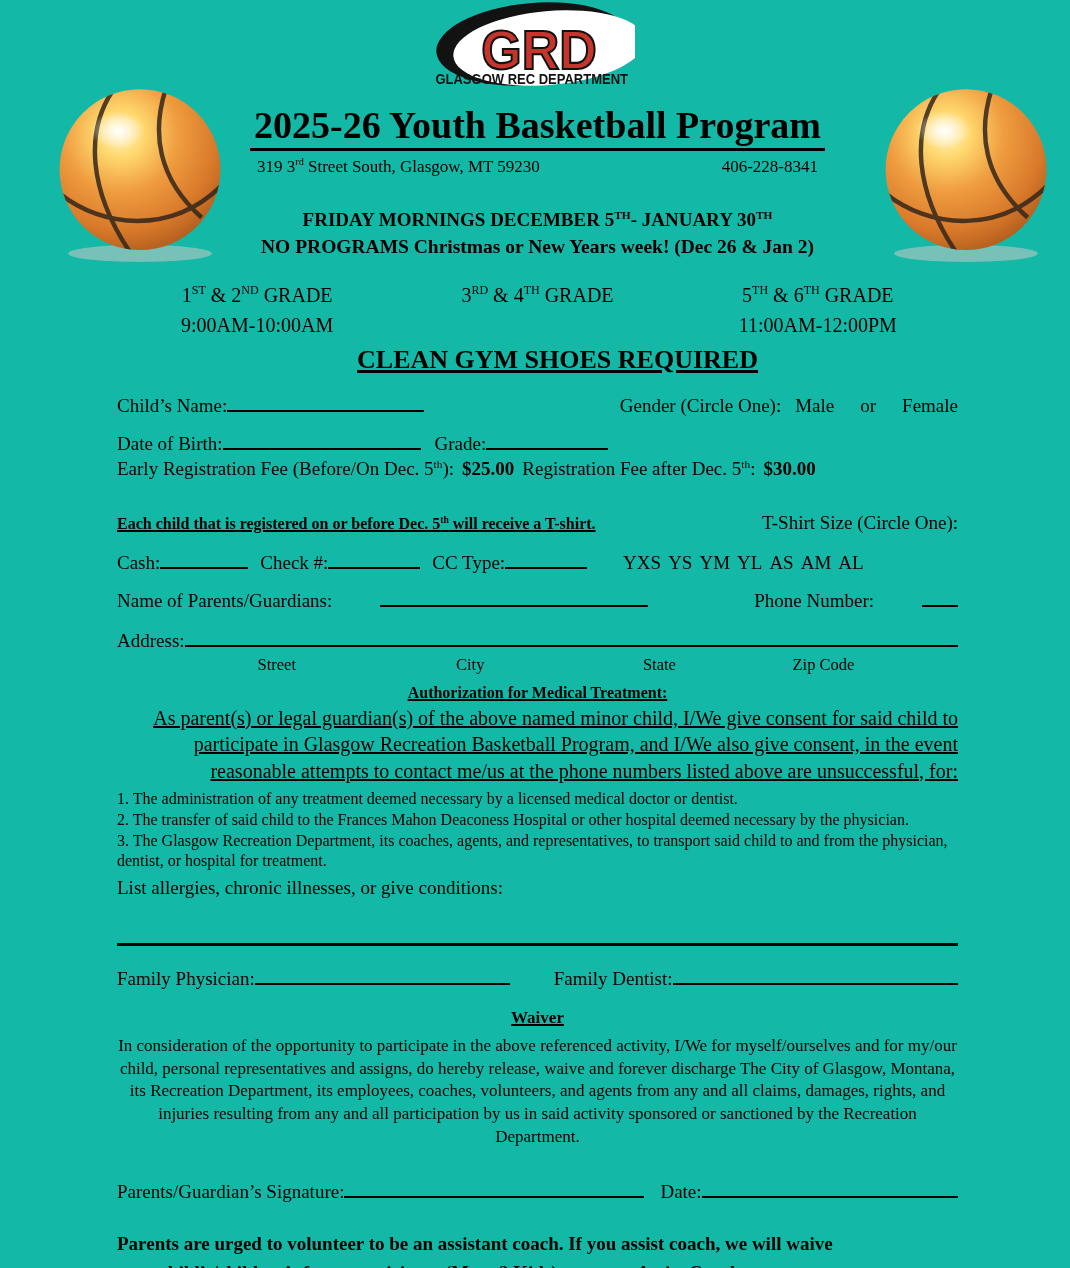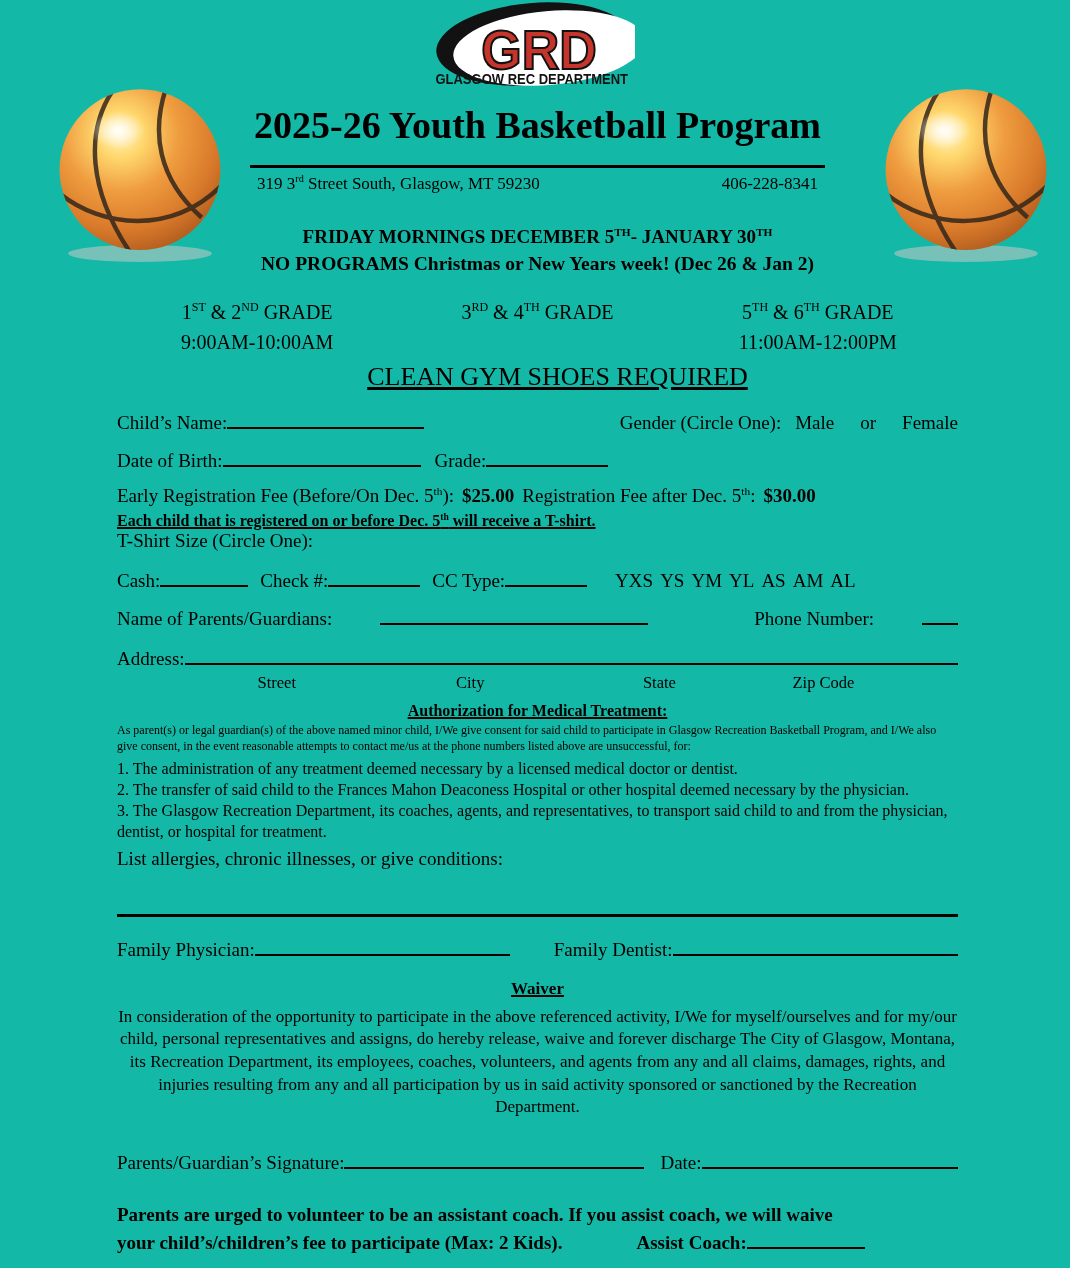--- a/index.html
+++ b/index.html
@@ -14,52 +14,52 @@
   
   .logo-wrap{position:absolute;top:2px;left:50%;transform:translateX(-50%);width:200px;height:92px;}
   .ball{position:absolute;width:172px;height:178px;}
   .ball.left{left:54px;top:84px;}
   .ball.right{left:880px;top:84px;}
   
   .content{position:absolute;left:117px;top:104px;width:841px;}
   .center{text-align:center;}
   h1.title{
     margin:0;font-size:38px;font-weight:bold;line-height:1.12;
-    display:inline-block;border-bottom:3px solid #000;padding:0 4px 18px 4px;
+    display:inline-block;border-bottom:3px solid #000;padding:0 4px 1px 4px;
   }
   .addr-row{display:flex;justify-content:space-between;margin-top:6px;
     padding-left:140px;padding-right:140px;font-size:17px;}
   .sched1{margin-top:32px;font-size:19px;font-weight:bold;text-align:center;}
   .sched2{margin-top:5px;font-size:19.5px;font-weight:bold;text-align:center;}
   .sessions{display:flex;margin-top:26px;font-size:20px;}
   .session{flex:1;text-align:center;}
   .session .time{margin-top:7px;}
   .shoes{margin-top:8px;text-align:center;}
-  .shoes span{font-size:26px;font-weight:normal;text-decoration:underline;text-decoration-thickness:3px;margin-left:40px;}
+  .shoes span{font-size:26px;font-weight:bold;text-decoration:underline;text-decoration-thickness:3px;margin-left:40px;}
   sup{font-size:0.6em;line-height:0;}
   
   .row{display:flex;align-items:baseline;font-size:19px;}
   .fl{display:inline-block;border-bottom:2px solid #000;height:0.95em;}
   .grow{flex:1;}
   .r-name{margin-top:17px;}
   .r-dob{margin-top:13px;}
-  .r-fee{margin-top:13px;}
-  .r-shirt{margin-top:5px;justify-content:space-between;flex-direction:column;}
+  .r-fee{margin-top:3px;}
+  .r-shirt{margin-top:32px;justify-content:space-between;}
   .r-pay{margin-top:15px;}
   .r-parents{margin-top:13px;gap:48px;}
   .r-addr{margin-top:15px;text-align:right;}
   .bold{font-weight:bold;}
   .tshirt-note{font-size:16px;font-weight:bold;text-decoration:underline;text-decoration-thickness:2px;}
-  .sizes{display:flex;gap:7px;margin-left:28px;}
+  .sizes{display:flex;gap:7px;margin-left:36px;}
   .gender-group{display:flex;gap:26px;margin-left:14px;align-items:baseline;}
   .sublabels{position:relative;height:22px;margin-top:3px;font-size:16.5px;}
   .sublabels span{position:absolute;transform:translateX(-50%);}
   
   .auth-head{margin-top:7px;text-align:center;font-size:16px;font-weight:bold;text-decoration:underline;text-decoration-thickness:2px;}
-  .med-intro{margin:3px 0 0 0;font-size:12px;text-align:left;line-height:1.32;}
+  .med-intro{margin:3px 0 0 0;font-size:20px;text-align:right;line-height:1.32;text-decoration:underline;}
   .med-item{margin:0;font-size:16px;line-height:1.3;}
   .med-items{margin-top:5px;}
   .allergies{margin-top:5px;font-size:19px;}
   .allergy-line{margin-top:44px;border-bottom:3px solid #000;width:100%;height:0;}
   .r-phys{margin-top:19px;}
   
   .waiver-head{margin-top:18px;text-align:center;font-size:17px;font-weight:bold;text-decoration:underline;text-decoration-thickness:2px;}
   .waiver-body{margin:7px 0 0 0;font-size:17px;text-align:center;line-height:1.33;}
   .r-sig{margin-top:30px;}
   

